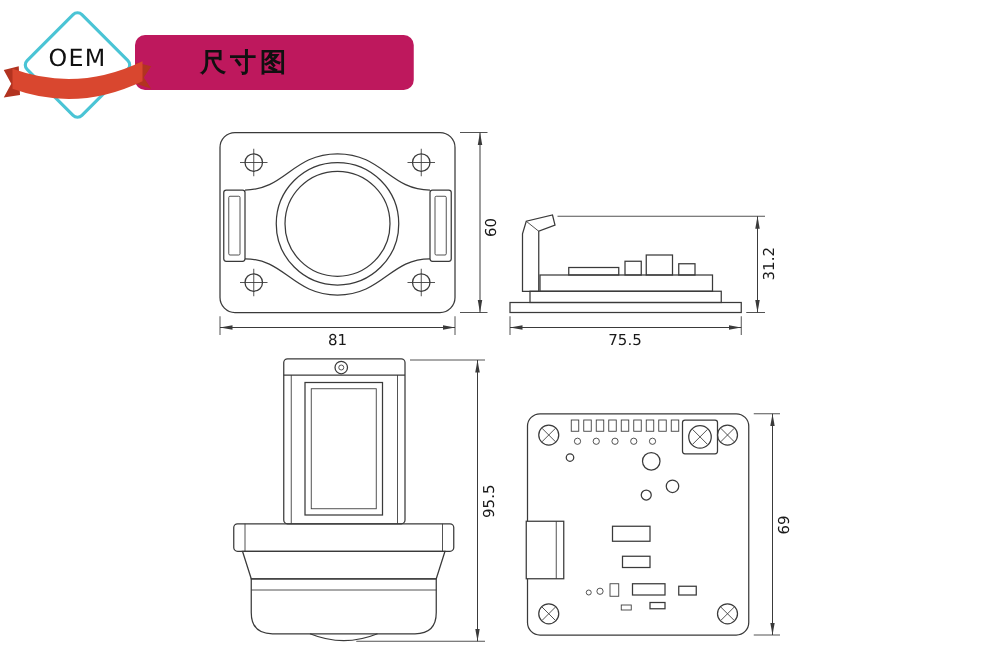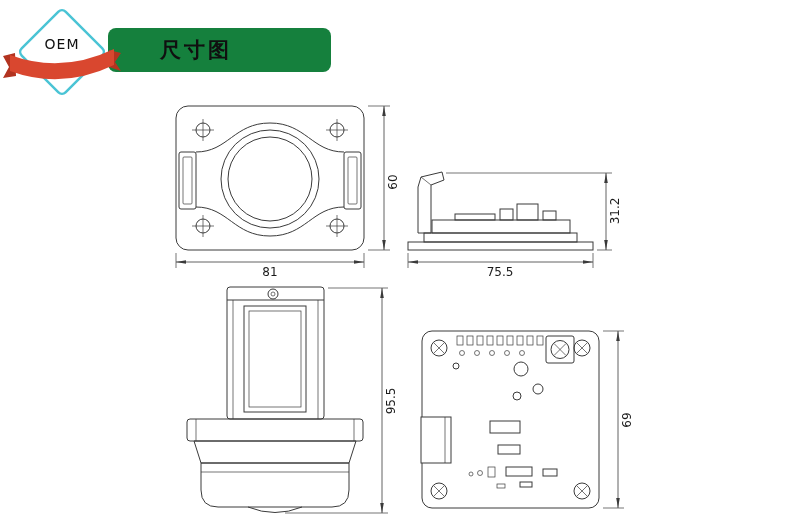--- a/index.html
+++ b/index.html
@@ -3,28 +3,28 @@
 <meta charset="utf-8">
 <style>
   * { margin:0; padding:0; box-sizing:border-box; }
   html,body { background:#ffffff; }
   .page { position:relative; width:800px; height:525px; background:#fff; overflow:hidden;
           font-family:"DejaVu Sans", sans-serif; }
   .drawing-svg { position:absolute; left:0; top:0; z-index:0; }
 
   
   .banner { position:absolute; left:108px; top:28px; width:223px; height:44px;
-            background:#15803d; border-radius:8px; display:flex; align-items:center; z-index:1; }
+            background:#be185d; border-radius:8px; display:flex; align-items:center; z-index:1; }
   .banner-title { padding-left:52px; font-size:21px; font-weight:bold; color:#101010; letter-spacing:3px; }
 
   
   .badge { position:absolute; left:0; top:0; width:124px; height:104px; z-index:2; }
   .badge svg { position:absolute; left:0; top:0; }
   .badge-label { position:absolute; left:0; top:36px; width:124px; text-align:center;
-                 font-size:14px; color:#101010; letter-spacing:1px; }
+                 font-size:19px; color:#101010; letter-spacing:1px; }
 
   
   .ln     { fill:none; stroke:#3a3a3a; stroke-width:1; }
   .lnthin { fill:none; stroke:#3a3a3a; stroke-width:0.7; }
   .fillw  { fill:#ffffff; stroke:#3a3a3a; stroke-width:1; }
   .dim    { fill:none; stroke:#3a3a3a; stroke-width:0.8; }
   .dimtxt { font-family:"DejaVu Sans", sans-serif; font-size:12px; fill:#1a1a1a; }
 </style>
 </head>
 <body>

